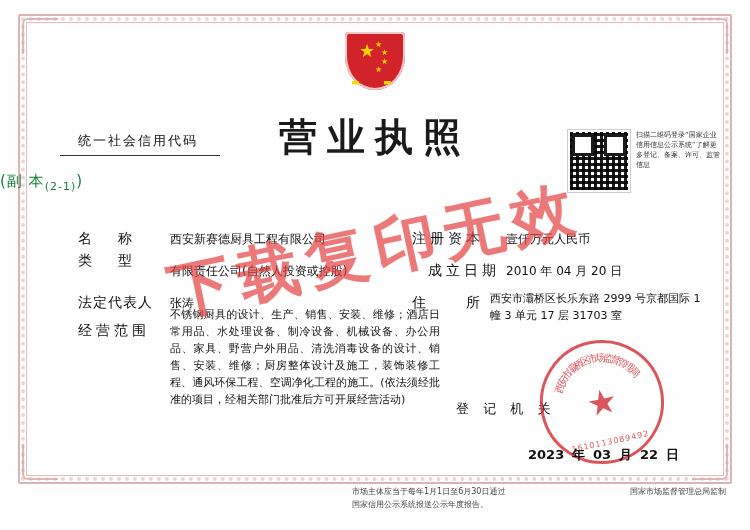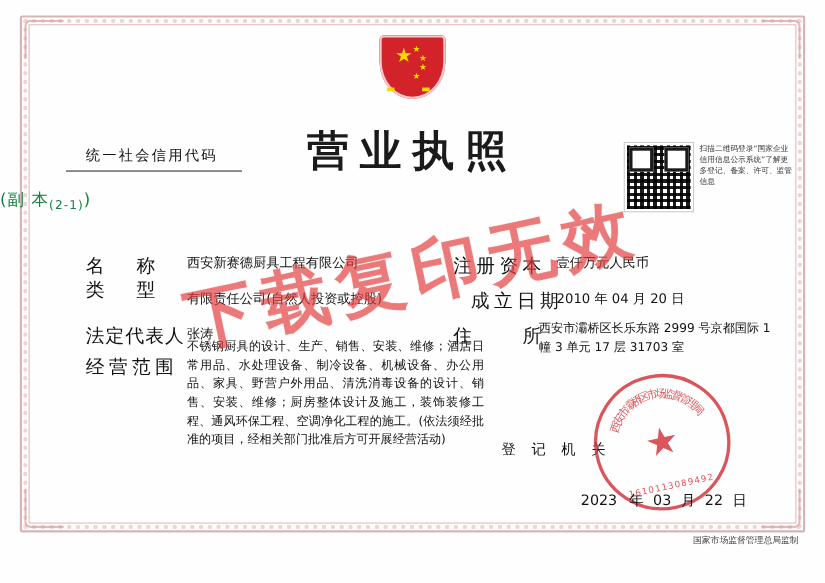--- a/index.html
+++ b/index.html
@@ -93,21 +93,21 @@
   }
   .qr::before{left:2px;top:2px;}
   .qr::after{right:2px;top:2px;}
   .qr-note{
     position:absolute;right:28px;top:130px;width:86px;
     font-size:7px;line-height:1.45;color:#333;
   }
 
   
   .field-label{
-    position:absolute;font-size:17px;color:#111;letter-spacing:6px;font-weight:500;
+    position:absolute;font-size:14px;color:#111;letter-spacing:6px;font-weight:500;
   }
   .field-value{
     position:absolute;font-size:12px;color:#111;line-height:1.55;
   }
   .scope-value{
     position:absolute;left:170px;top:306px;width:270px;
     font-size:11px;color:#111;line-height:1.55;text-align:justify;
   }
 
   
@@ -132,21 +132,21 @@
     font-size:8px;color:#d0282f;letter-spacing:1px;
   }
 
   
   .reg-auth{
     position:absolute;left:456px;top:400px;font-size:13px;color:#111;letter-spacing:5px;
   }
   .date-row{
     position:absolute;left:528px;top:446px;font-size:13px;color:#111;
   }
-  .date-row span{display:inline-block;}
+  .date-row span{display:inline-block;font-weight:bold;}
   .date-y{width:44px;}
   .date-m{width:34px;text-align:center;}
   .date-d{width:34px;text-align:center;}
 
   
   .watermark{
     position:absolute;left:50%;top:250px;transform:translate(-50%,-50%) rotate(-12deg);
     font-size:62px;font-weight:bold;color:rgba(226,60,60,.55);
     letter-spacing:8px;white-space:nowrap;pointer-events:none;
     text-shadow:0 0 1px rgba(226,60,60,.3);
@@ -240,18 +240,22 @@
     <div class="seal-bottom">1610113089492</div>
   </div>
 
   <div class="date-row">
     <span class="date-y">2023</span><span>年</span><span class="date-m">03</span><span>月</span><span class="date-d">22</span><span>日</span>
   </div>
 
   <div class="watermark">下载复印无效</div>
 
   <div class="footer">
+    <div class="footer-center">
+      <div>市场主体应当于每年1月1日至6月30日通过</div>
+      <div>国家信用公示系统报送公示年度报告。</div>
+    </div>
     <div class="footer-right">
       <div>国家市场监督管理总局监制</div>
     </div>
   </div>
 
 </div>
 
 </body></html>

